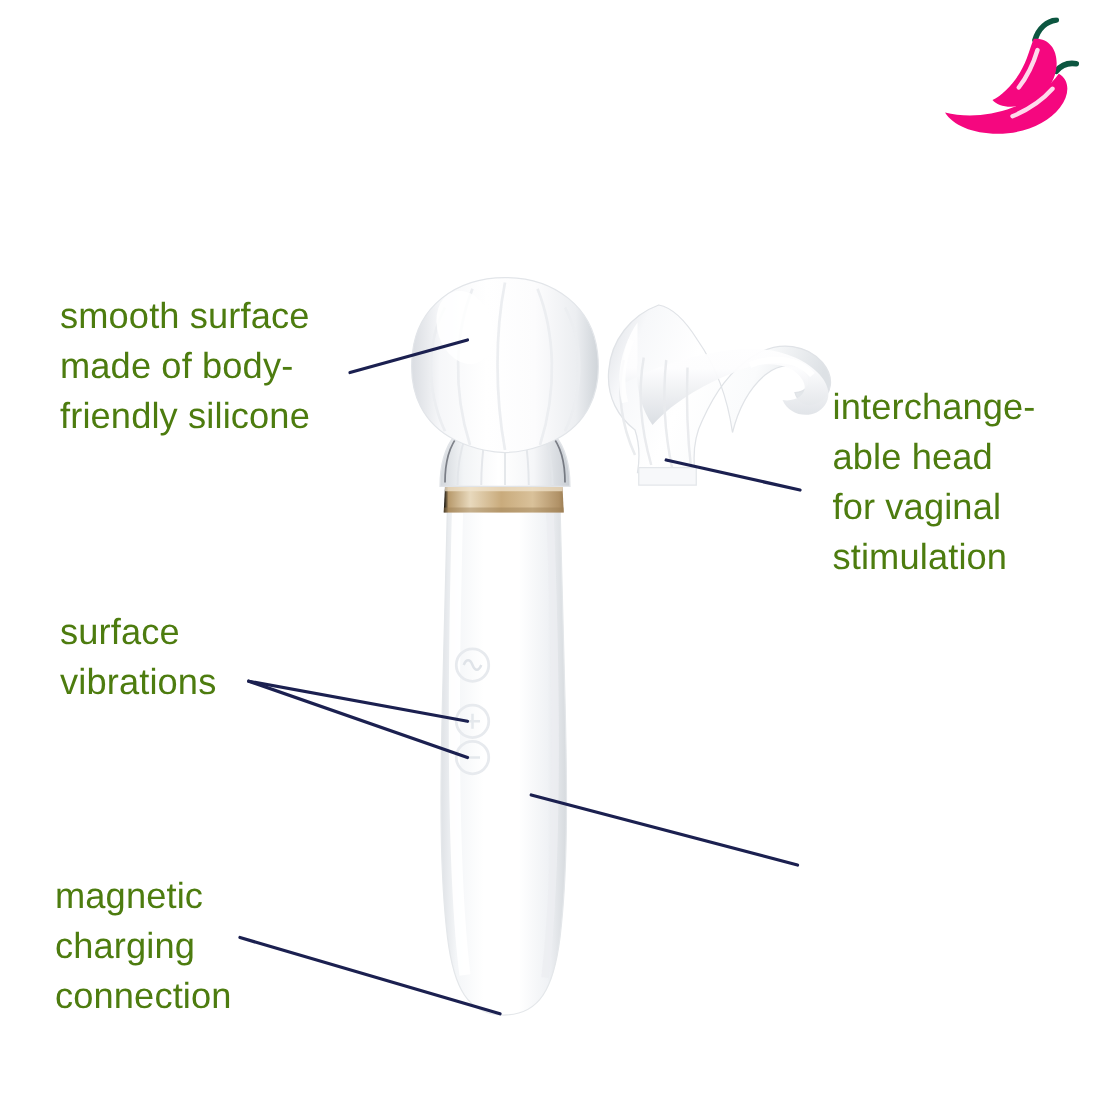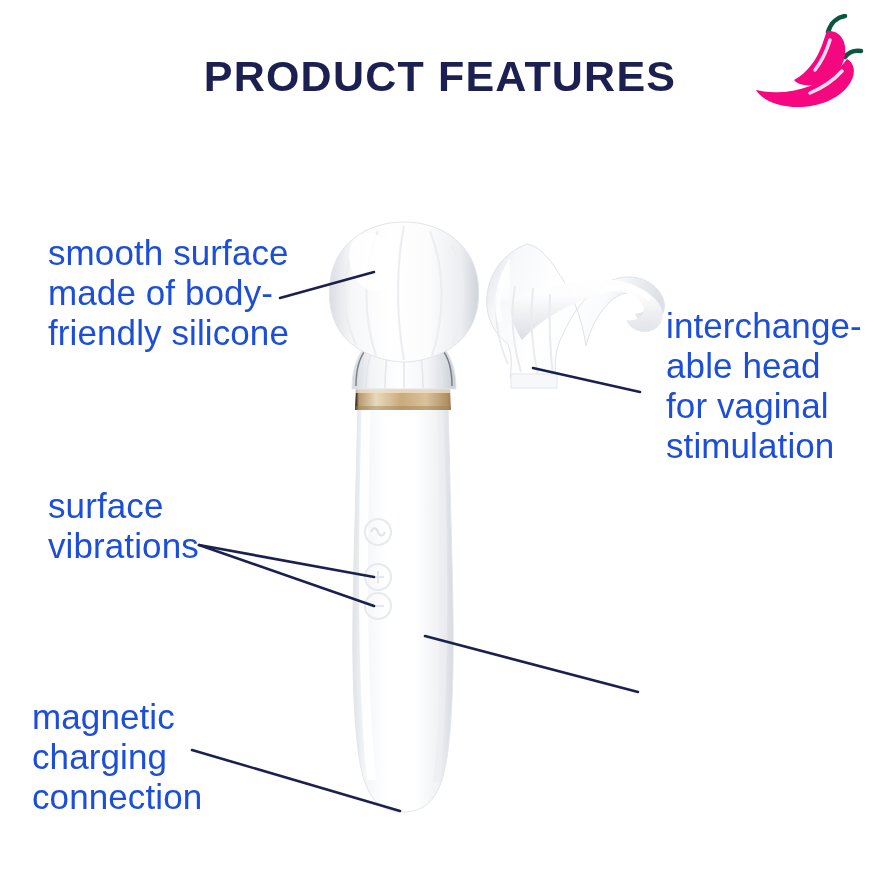--- a/index.html
+++ b/index.html
@@ -40,29 +40,29 @@
     left: 752px;
     top: 14px;
     width: 112px;
     height: 100px;
   }
 
   
   .callout {
     position: absolute;
     font-family: "Liberation Sans", sans-serif;
-    font-size: 35px;
+    font-size: 29px;
     line-height: 40px;
-    color: #1d4ed8;
+    color: #4d7c0f;
     white-space: pre-line;
     letter-spacing: 0.1px;
   }
   #callout-smooth-surface  { left: 48px;  top: 233px; width: 260px; }
   #callout-control-vibrations { left: 48px; top: 486px; width: 230px; }
-  #callout-magnetic-charging  { left: 32px; top: 697px; width: 230px; }
+  #callout-magnetic-charging  { left: 44px; top: 697px; width: 230px; }
   #callout-interchangeable-head { left: 666px; top: 306px; width: 215px; }
   #callout-satisfyer-connect    { left: 650px; top: 583px; width: 215px; }
 
   
   #leader-lines, #product-illustration {
     position: absolute;
     left: 0;
     top: 0;
     width: 880px;
     height: 880px;
@@ -80,21 +80,20 @@
     <path d="M93 43 C97 38 103 36 109 37" stroke="#0c5640" stroke-width="4.5" fill="none" stroke-linecap="round"></path>
 
     <path d="M75 17 C88 16 95 27 93 41 C91 55 80 66 66 70 C56 73 46 71 42 66 C50 62 58 54 64 44 C70 34 72 24 75 17 Z" fill="#f5077f"></path>
 
     <path d="M95 45 C104 50 104 62 96 72 C86 85 67 93 46 93 C26 93 10 86 4 76 C20 80 40 79 58 72 C76 65 88 55 95 45 Z" fill="#f5077f"></path>
 
     <path d="M78 26 C75 36 70 47 63 56" stroke="#ffffff" stroke-width="3.5" fill="none" stroke-linecap="round" opacity="0.85"></path>
     <path d="M90 57 C82 66 70 74 58 79" stroke="#ffffff" stroke-width="3.5" fill="none" stroke-linecap="round" opacity="0.85"></path>
   </svg>
 
-  <div id="page-title">PRODUCT FEATURES</div>
 
   <svg id="product-illustration" viewBox="0 0 880 880">
     <defs>
       <linearGradient id="bodyGrad" x1="0" y1="0" x2="1" y2="0">
         <stop offset="0%" stop-color="#dfe2e6"></stop>
         <stop offset="12%" stop-color="#f4f6f8"></stop>
         <stop offset="34%" stop-color="#ffffff"></stop>
         <stop offset="62%" stop-color="#ffffff"></stop>
         <stop offset="85%" stop-color="#f0f2f5"></stop>
         <stop offset="100%" stop-color="#d6dade"></stop>

